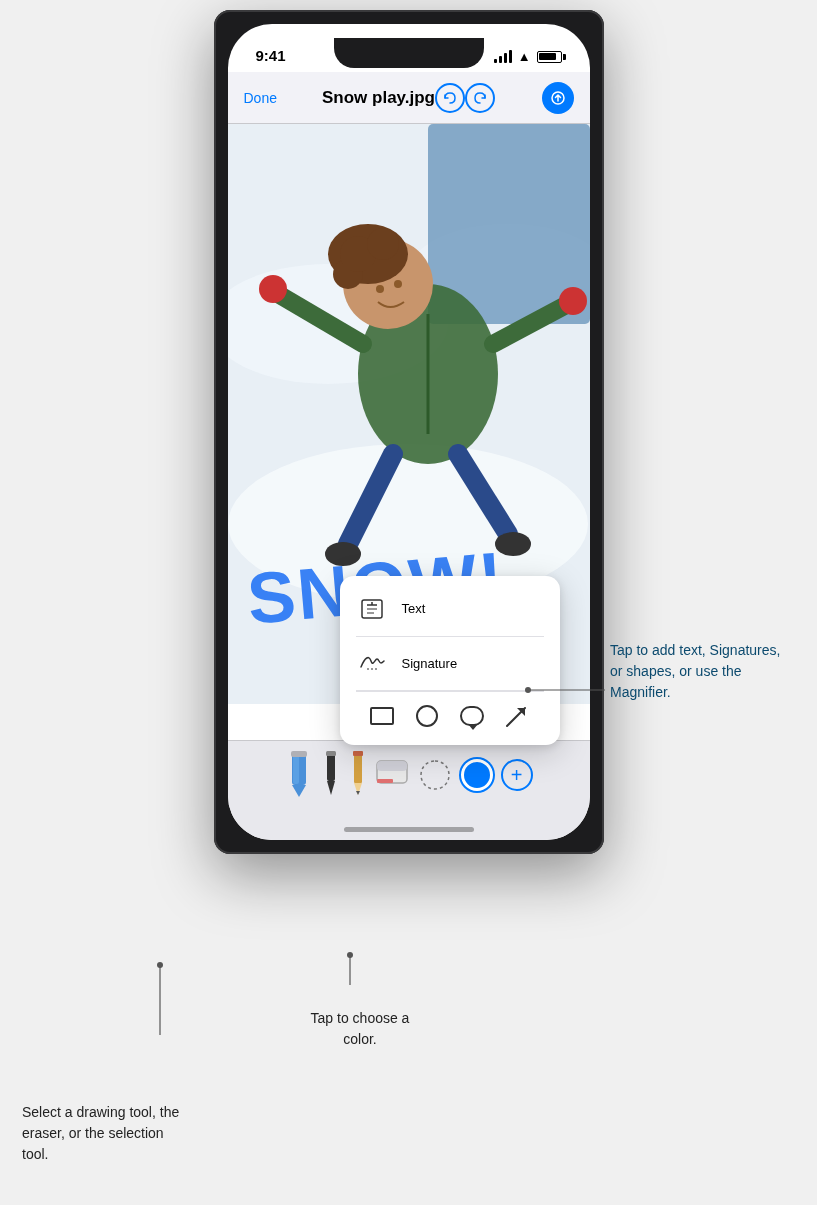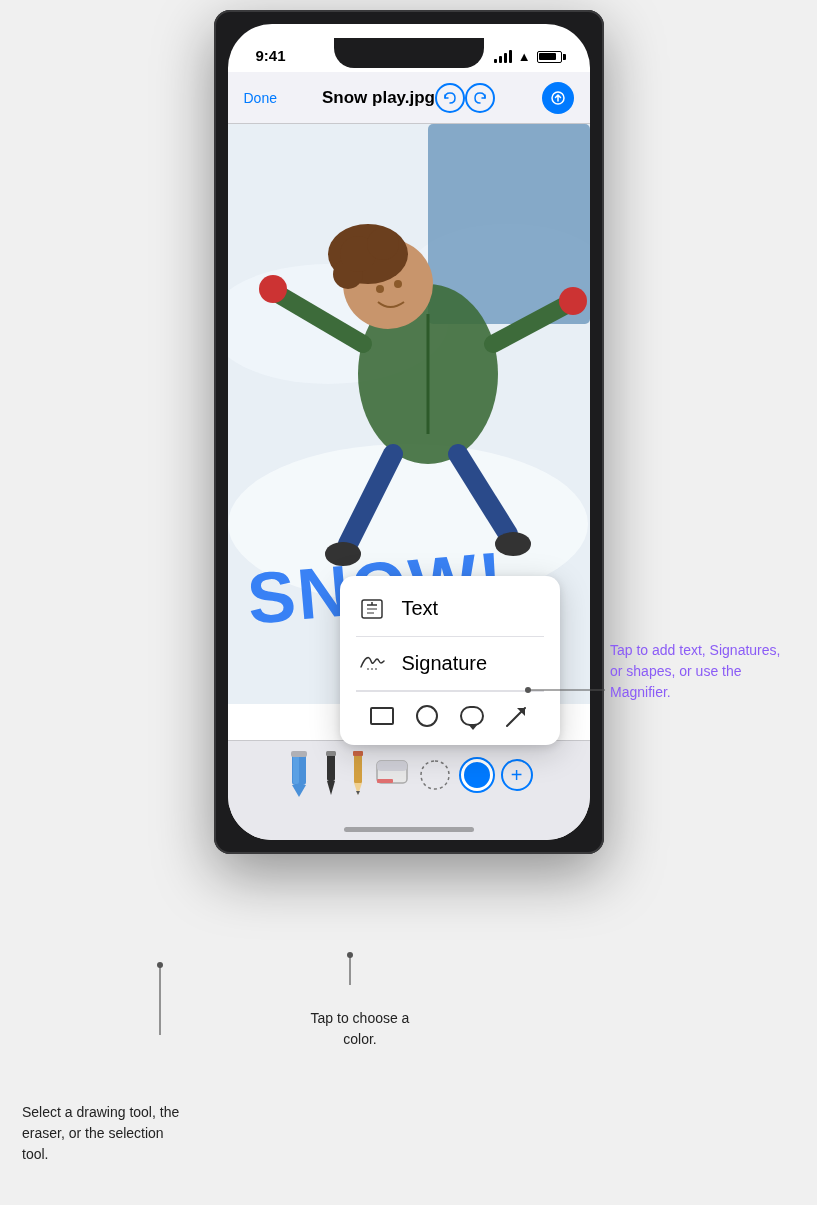--- a/index.html
+++ b/index.html
@@ -267,21 +267,21 @@
     .popup-item-icon {
       width: 28px;
       height: 28px;
       display: flex;
       align-items: center;
       justify-content: center;
       font-size: 20px;
       color: #333;
     }
     .popup-item-label {
-      font-size: 20px;
+      font-size: 13px;
       color: #000;
     }
 
     
     .shapes-row {
       display: flex;
       align-items: center;
       justify-content: space-around;
       padding: 10px 20px 8px;
     }
@@ -539,21 +539,21 @@
             <path d="M22 6 L14 6 L22 14 Z" fill="#333"></path>
           </svg>
         </div>
       </div>
     </div>
 
     <div class="home-indicator"></div>
   </div>
 </div>
 
-<div style="position:absolute; right:22px; top:640px; font-size:14px; color:#8b5cf6; line-height:1.5; max-width:185px; text-align:left;">
+<div style="position:absolute; right:22px; top:640px; font-size:14px; color:#0c4a6e; line-height:1.5; max-width:185px; text-align:left;">
   <span>Tap to add text,
 Signatures, or shapes,
 or use the Magnifier.</span>
 </div>
 
 <svg style="position:absolute; right:207px; top:675px; width:90px; height:30px;" viewBox="0 0 90 30">
   <line x1="85" y1="15" x2="8" y2="15" stroke="#555" stroke-width="1.2"></line>
   <circle cx="8" cy="15" r="3" fill="#555"></circle>
 </svg>
 

